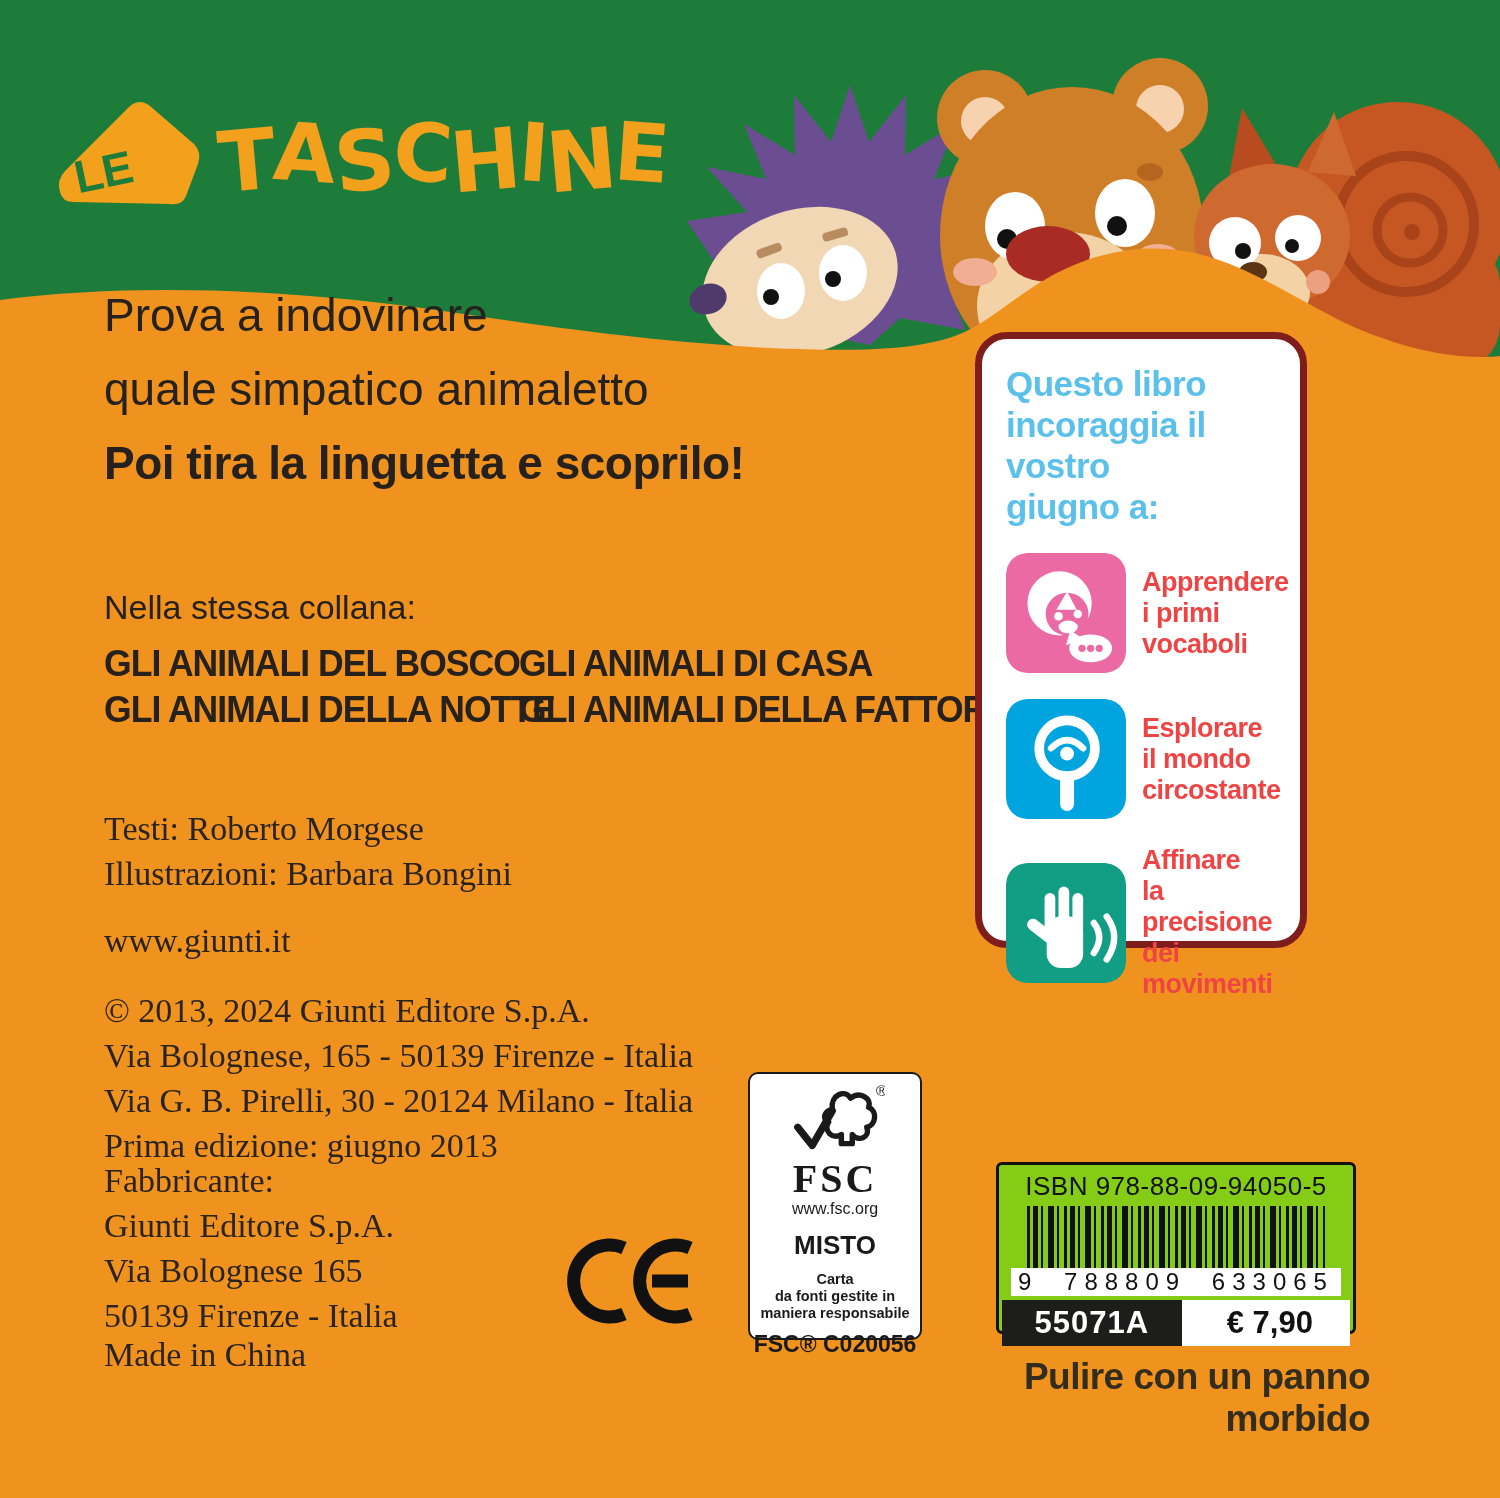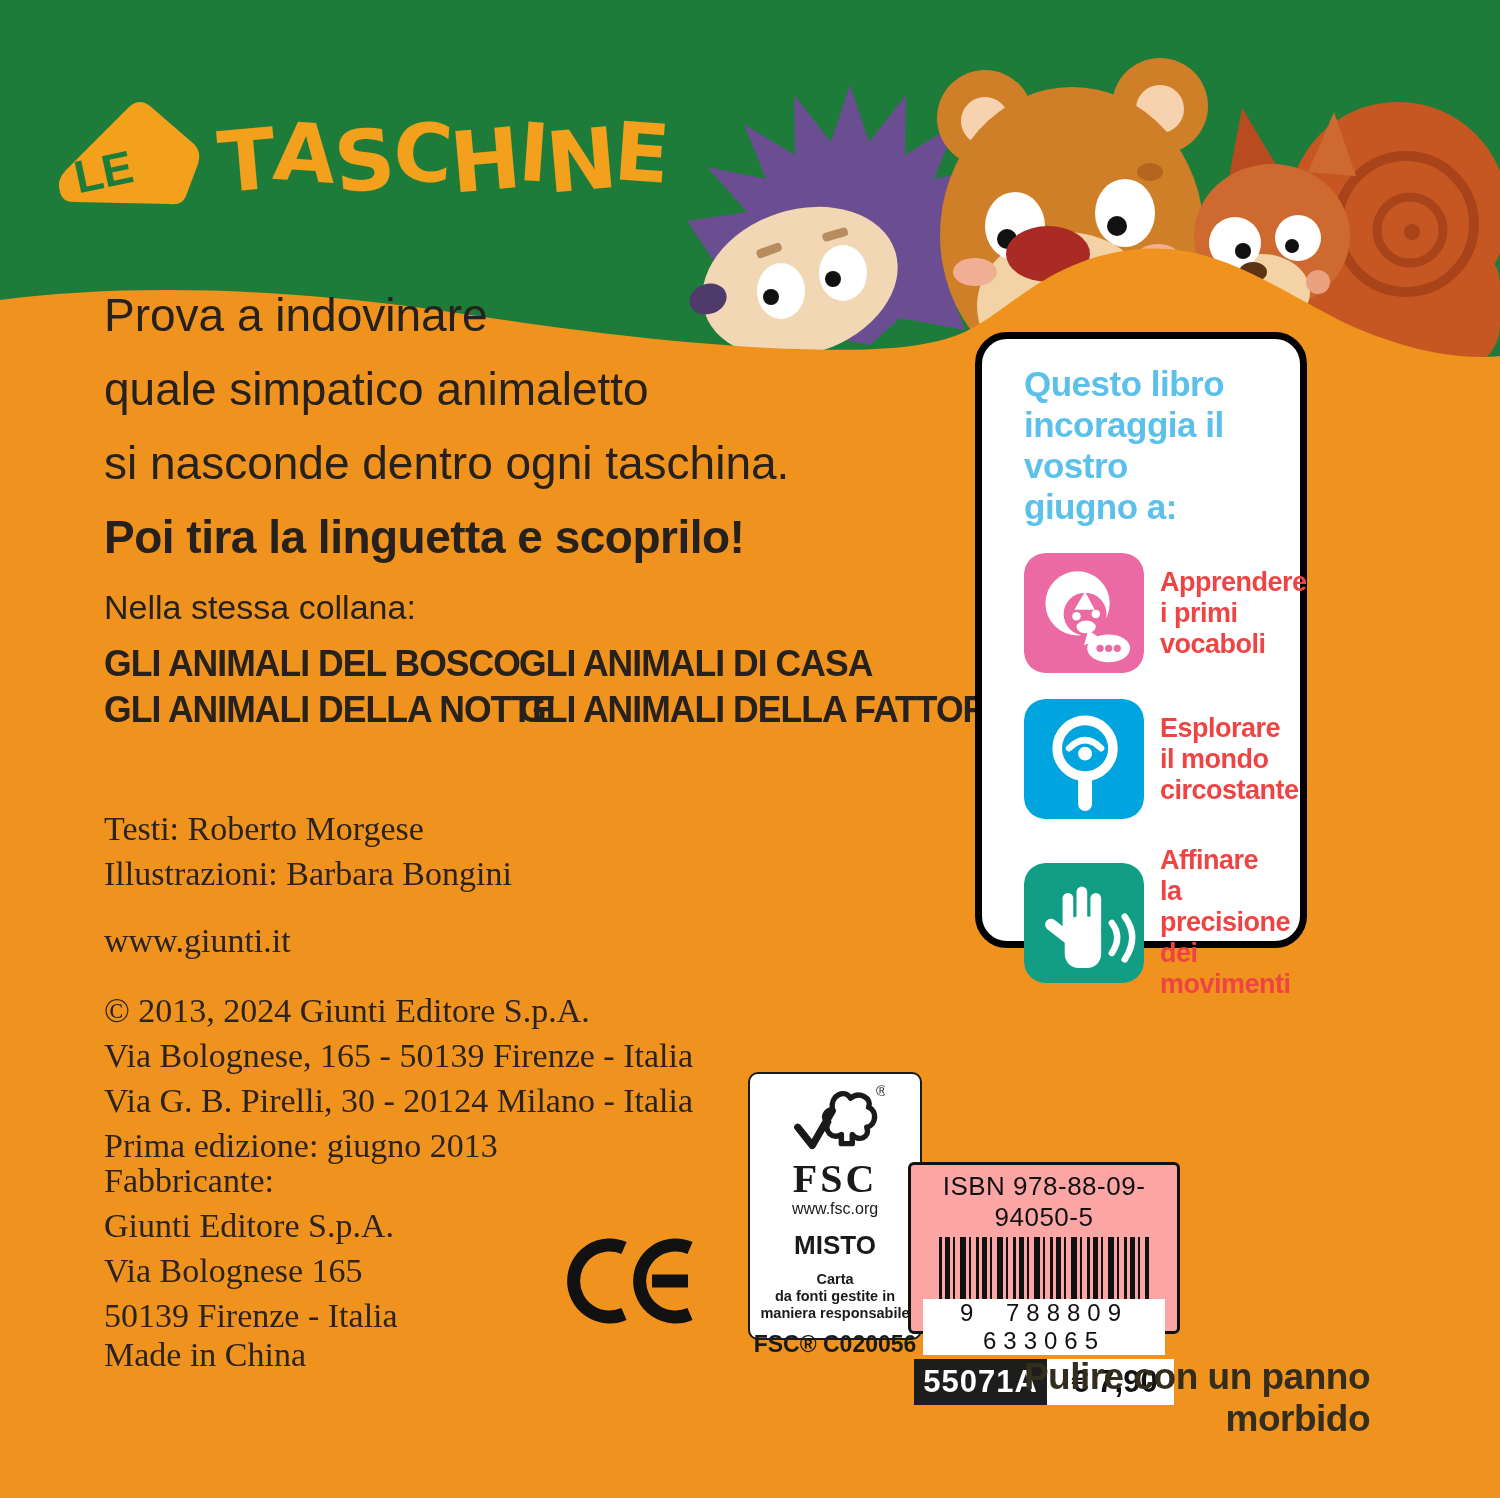--- a/index.html
+++ b/index.html
@@ -34,38 +34,38 @@
   
   .fsc{position:absolute;left:748px;top:1072px;width:174px;height:268px;background:#fff;
        border:2px solid #1a1a1a;border-radius:10px;text-align:center;color:#1a1a1a;
        font-family:"Liberation Sans",sans-serif;padding-top:6px;box-sizing:border-box;}
   .fsc .name{font-family:"Liberation Serif",serif;font-weight:bold;font-size:40px;letter-spacing:3px;line-height:38px;margin-top:-4px;}
   .fsc .url{font-size:16px;margin-top:2px;}
   .fsc .grade{font-weight:bold;font-size:26px;margin-top:12px;}
   .fsc .desc{font-weight:bold;font-size:14.5px;line-height:17px;margin-top:10px;}
   .fsc .code{font-weight:bold;font-size:23px;margin-top:9px;}
   
-  .bcbox{position:absolute;left:908px;top:1162px;width:272px;height:172px;background:#fca5a5;
+  .bcbox{position:absolute;left:996px;top:1162px;width:360px;height:172px;background:#84cc16;
          border:3px solid #111;border-radius:6px;box-sizing:border-box;padding:6px 12px 0;color:#111;}
   .bcbox .isbn{text-align:center;font-size:26px;letter-spacing:.5px;}
   .bars{height:64px;margin:4px 16px 0;background:
     repeating-linear-gradient(90deg,#111 0 3px,transparent 3px 6px,#111 6px 11px,transparent 11px 14px,
      #111 14px 16px,transparent 16px 21px,#111 21px 27px,transparent 27px 30px,#111 30px 32px,transparent 32px 37px);}
   .digits{text-align:center;font-size:24px;letter-spacing:7px;word-spacing:12px;margin-top:-2px;background:#fff;}
   .bcrow{display:flex;height:46px;margin:4px -9px 0;}
   .bcrow .code{flex:1.12;background:#1d1d1b;color:#fff;font-weight:bold;font-size:31px;
                display:flex;align-items:center;justify-content:center;letter-spacing:1px;}
   .bcrow .price{flex:1;background:#fff;color:#111;font-weight:bold;font-size:31px;
                display:flex;align-items:center;justify-content:center;padding-left:8px;}
   
   .care{position:absolute;left:890px;top:1356px;width:480px;text-align:right;
         font-size:37px;font-weight:bold;color:#332D1E;letter-spacing:-0.5px;}
   
   .panel{position:absolute;left:975px;top:332px;width:332px;height:616px;background:#fff;
-         border:7px solid #000000;border-radius:32px;box-sizing:border-box;padding:24px 20px 0 42px;}
+         border:7px solid #7f1d1d;border-radius:32px;box-sizing:border-box;padding:24px 20px 0 24px;}
   .panel .heading{color:#5BC0EA;font-weight:bold;font-size:35px;line-height:41px;letter-spacing:-0.5px;}
   .panel .row{display:flex;align-items:center;margin-top:26px;}
   .panel .row .txt{margin-left:16px;font-weight:bold;font-size:27px;line-height:31px;color:#ef4444;letter-spacing:-0.5px;}
   .sq{border-radius:20px;flex:0 0 auto;}
 </style>
 </head>
 <body>
 
 <div id="page">
 
@@ -128,21 +128,20 @@
     <svg width="160" height="130" viewBox="0 0 160 130">
       <path d="M8,100 Q4,88 14,78 L78,14 Q88,6 98,14 L142,52 Q150,60 146,72 L134,104 Q130,114 118,112 L22,110 Q10,110 8,100 Z" fill="#F3A01D"></path>
       <text x="52" y="92" font-size="46" font-weight="bold" fill="#1E7C3A" font-family="Liberation Sans, sans-serif" transform="rotate(-12 70 80)" text-anchor="middle">LE</text>
     </svg>
     <span class="word"><span class="lt">T</span><span class="lt">A</span><span class="lt">S</span><span class="lt">C</span><span class="lt">H</span><span class="lt">I</span><span class="lt">N</span><span class="lt">E</span></span>
   </div>
 
   <div class="intro">
     <div>Prova a indovinare</div>
     <div>quale simpatico animaletto</div>
-    <div>si nasconde dentro ogni taschina.</div>
     <div class="cta">Poi tira la linguetta e scoprilo!</div>
   </div>
 
   <div class="series">
     <div class="label">Nella stessa collana:</div>
     <div class="grid">
       <div class="title">GLI ANIMALI DEL BOSCO</div>
       <div class="title">GLI ANIMALI DI CASA</div>
       <div class="title">GLI ANIMALI DELLA NOTTE</div>
       <div class="title">GLI ANIMALI DELLA FATTORIA</div>

